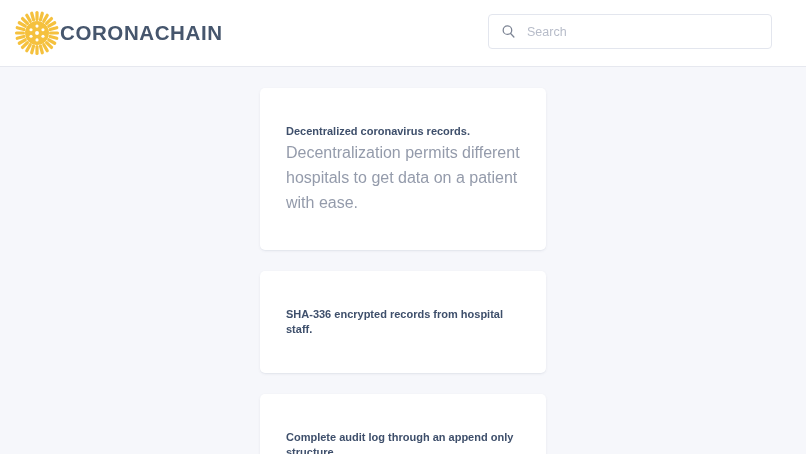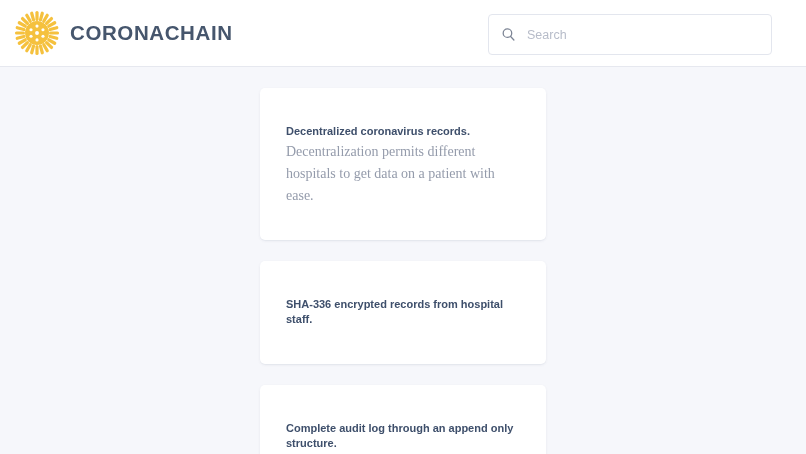--- a/index.html
+++ b/index.html
@@ -23,21 +23,20 @@
     background: #ffffff;
     border-bottom: 1px solid #e6e8ef;
     display: flex;
     align-items: center;
   }
 
   .brand {
     display: flex;
     align-items: center;
     margin-left: 14px;
-    gap: 10px;
   }
 
   .virus-icon {
     width: 46px;
     height: 46px;
     display: block;
     flex: none;
   }
 
   .brand-name {
@@ -47,21 +46,21 @@
     letter-spacing: 0.6px;
     line-height: 1;
     white-space: nowrap;
   }
 
   .search-wrap {
     position: absolute;
     left: 488px;
     top: 14px;
     width: 284px;
-    height: 41px;
+    height: 35px;
     background: #ffffff;
     border: 1px solid #e3e6ee;
     border-radius: 4px;
     display: flex;
     align-items: center;
     padding: 10px 12px;
     gap: 11px;
   }
 
   .search-icon { width: 15px; height: 15px; flex: none; display: block; }
@@ -99,24 +98,23 @@
 
   .card-title {
     font-size: 11px;
     font-weight: bold;
     color: #3e4f6b;
     line-height: 1.38;
     margin-bottom: 2px;
   }
 
   .card-body {
-    font-size: 14px;
+    font-size: 16px;
     color: #949bab;
     line-height: 1.55;
-    font-family: Liberation Serif, serif;
   }
 </style>
 </head>
 <body>
 
 <div class="header">
 
   <div class="brand">
     <svg class="virus-icon" viewBox="0 0 100 100">
       <g fill="#f5c13e">

